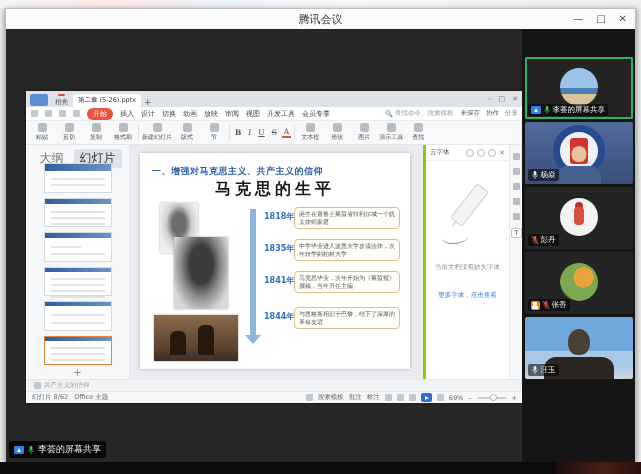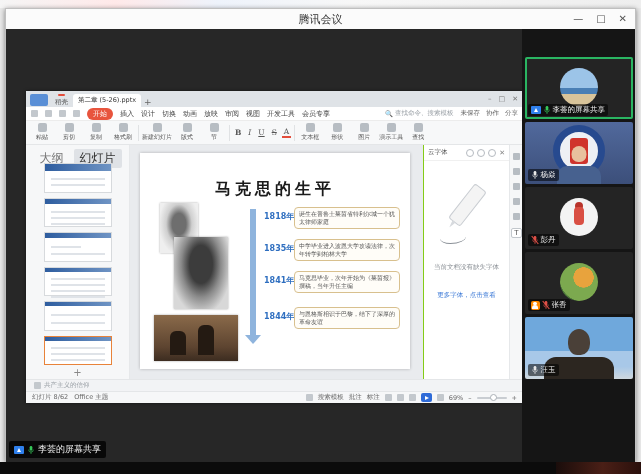--- a/index.html
+++ b/index.html
@@ -70,21 +70,21 @@
      background:linear-gradient(180deg,#8a6a4a,#5d4430 70%,#3c2c20);}
   .img.p3 .fig{position:absolute;bottom:6px;width:16px;height:24px;background:#241a12;border-radius:6px 6px 0 0;}
   .img.p3 .fig.a{left:16px;} .img.p3 .fig.b{left:44px;height:30px;}
   .tl-bar{position:absolute;left:110px;top:56px;width:6px;height:126px;background:#8fb4dd;}
   .tl-arrow{position:absolute;left:105px;top:182px;width:0;height:0;border-left:8px solid transparent;
             border-right:8px solid transparent;border-top:9px solid #8fb4dd;}
   .tl-year{position:absolute;left:124px;width:34px;font-size:8px;font-weight:bold;color:#2f6fc0;}
   .tl-card{position:absolute;left:154px;width:106px;border:1px solid #d8c08e;border-radius:4px;background:#fffdf8;
            font-size:6px;line-height:1.3;color:#555;padding:2px 4px;box-sizing:border-box;}
   
-  .panel-font{width:86px;background:#fff;border-left:1px solid #84cc16;position:relative;box-sizing:border-box;}
+  .panel-font{width:86px;background:#fff;border-left:3px solid #84cc16;position:relative;box-sizing:border-box;}
   .pf-head{display:flex;align-items:center;gap:3px;padding:3px 4px;border-bottom:1px solid #f0f0f0;}
   .pf-title{font-size:6.5px;color:#555;margin-right:auto;}
   .pf-ico{width:6px;height:6px;border:1px solid #b5bac0;border-radius:50%;}
   .pf-x{font-size:7px;color:#888;}
   .pen{position:absolute;left:36px;top:38px;width:13px;height:42px;background:#f4f4f4;border:1px solid #c9cdd2;
        border-radius:3px;transform:rotate(38deg);}
   .pen:after{content:"";position:absolute;left:4px;bottom:-8px;width:4px;height:8px;background:#d7dade;
        clip-path:polygon(0 0,100% 0,50% 100%);}
   .squiggle{position:absolute;left:16px;top:86px;width:26px;height:12px;border-bottom:1.5px solid #8a9097;border-radius:0 0 60% 40%;}
   .pf-msg{position:absolute;left:0;right:0;top:118px;text-align:center;font-size:6.5px;color:#8a8f95;}
@@ -306,20 +306,21 @@
                     <div class="ln" style="top:10px"></div>
                     <div class="ln" style="top:16px"></div>
                     <div class="ln" style="top:22px"></div>
                   </div>
               </div>
               <div class="pl-add">+</div>
             </div>
 
             <div class="canvas">
               <div class="slide">
+                <div class="sl-heading">一、增强对马克思主义、共产主义的信仰</div>
                 <div class="sl-title">马克思的生平</div>
                 <div class="img p1"></div>
                 <div class="img p2"></div>
                 <div class="img p3">
                     <div class="fig a"></div>
                     <div class="fig b"></div>
                   </div>
                 <div class="tl-bar"></div>
                 <div class="tl-arrow"></div>
                 <div class="tl-year" style="top:58px">1818年</div>

